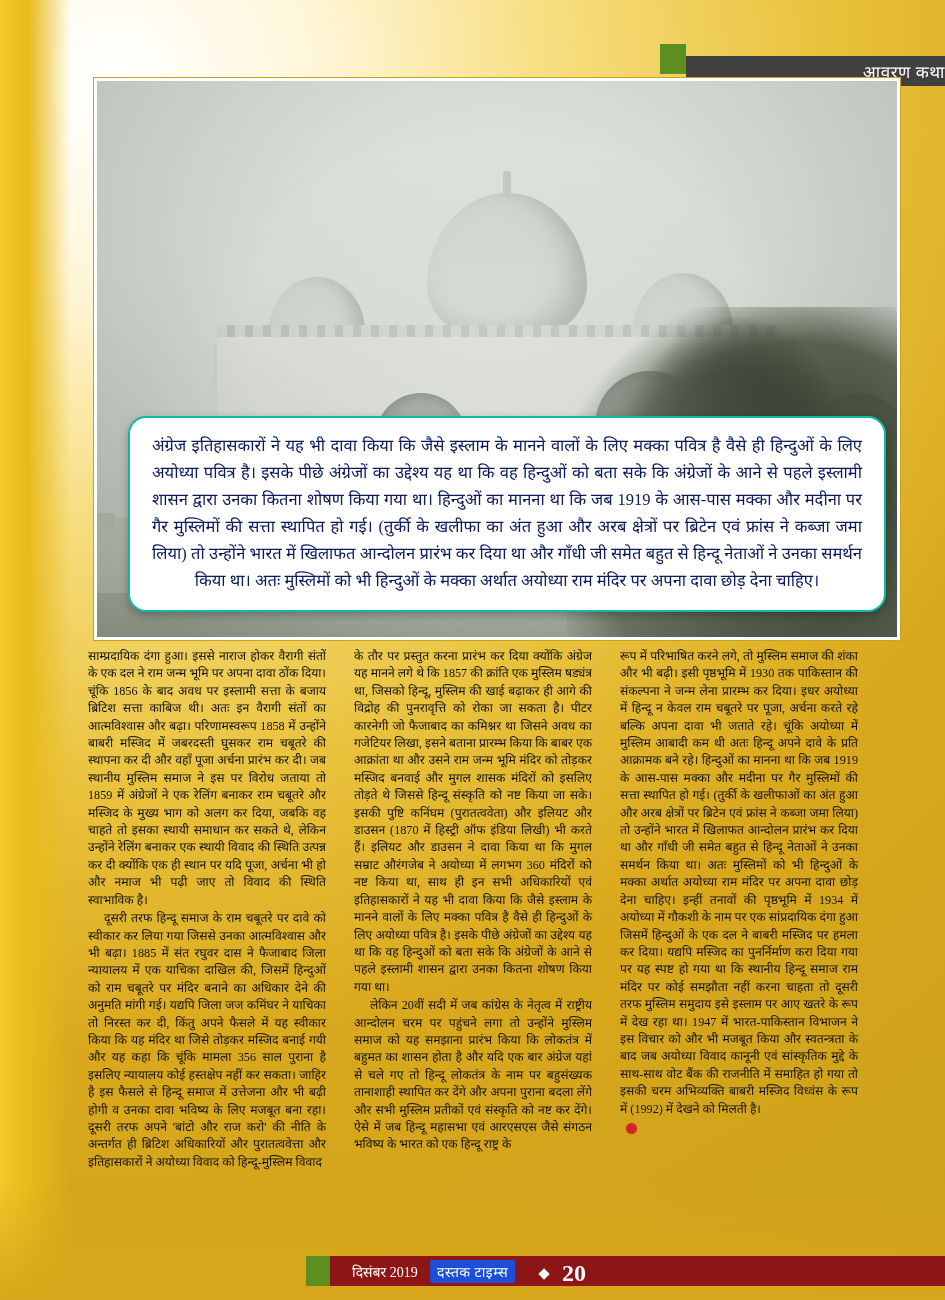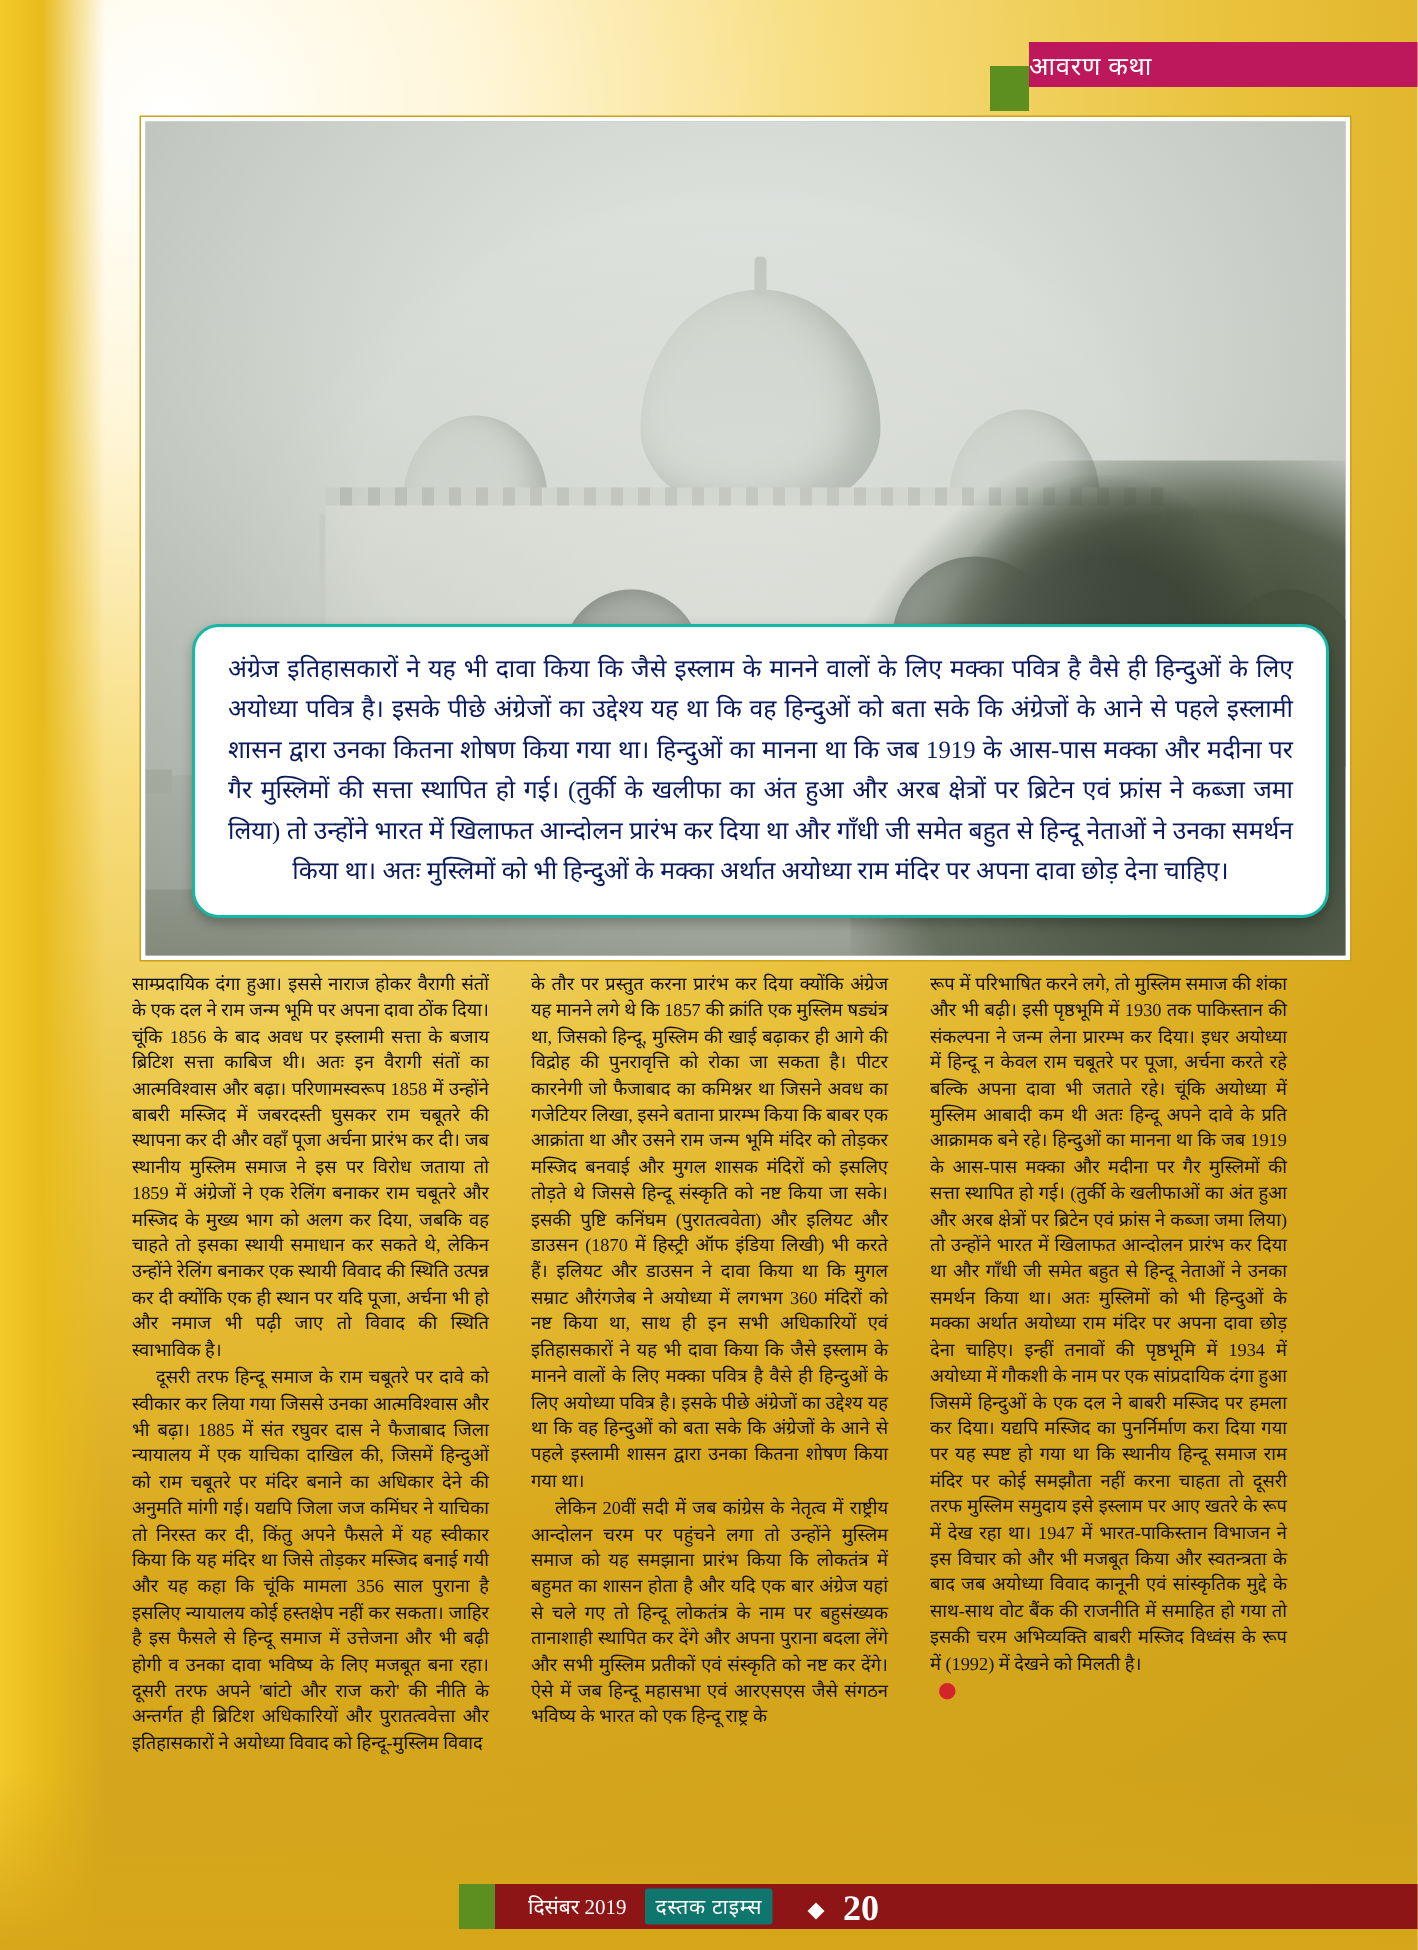--- a/index.html
+++ b/index.html
@@ -19,23 +19,23 @@
   }
   .edge-bottom{
     position:absolute;left:0;bottom:0;width:945px;height:120px;
     background:linear-gradient(to top,#d7a61a,rgba(215,166,26,0));
     pointer-events:none;
   }
   .page{position:absolute;inset:0;}
 
   
   .header-bar{
-    position:absolute;left:686px;top:28px;width:259px;height:30px;
-    background:#be185d;
-    display:flex;align-items:center;justify-content:flex-start;
+    position:absolute;left:686px;top:56px;width:259px;height:30px;
+    background:#404040;
+    display:flex;align-items:center;justify-content:flex-end;
   }
   .header-bar .txt{
     color:#ffffff;font-size:17px;letter-spacing:.5px;
     font-family:"Liberation Serif", serif;
   }
   .header-accent{
     position:absolute;left:660px;top:44px;width:26px;height:30px;
     background:#5c8f1f;
   }
 
@@ -169,21 +169,21 @@
   }
   .footer-green{
     position:absolute;left:306px;bottom:14px;width:24px;height:30px;
     background:#5c8f1f;
   }
   .footer-date{
     position:absolute;left:352px;bottom:19px;color:#fff;font-size:14px;
   }
   .footer-logo{
     position:absolute;left:430px;bottom:17px;
-    background:#0f766e;color:#fff;font-size:14px;padding:2px 7px;border-radius:2px;
+    background:#1d4ed8;color:#fff;font-size:14px;padding:2px 7px;border-radius:2px;
     letter-spacing:.5px;
   }
   .footer-diamond{
     position:absolute;left:540px;bottom:22px;width:8px;height:8px;background:#ffffff;
     transform:rotate(45deg);
   }
   .footer-page{
     position:absolute;left:562px;bottom:13px;color:#ffffff;font-size:24px;font-weight:bold;
   }
 </style>

